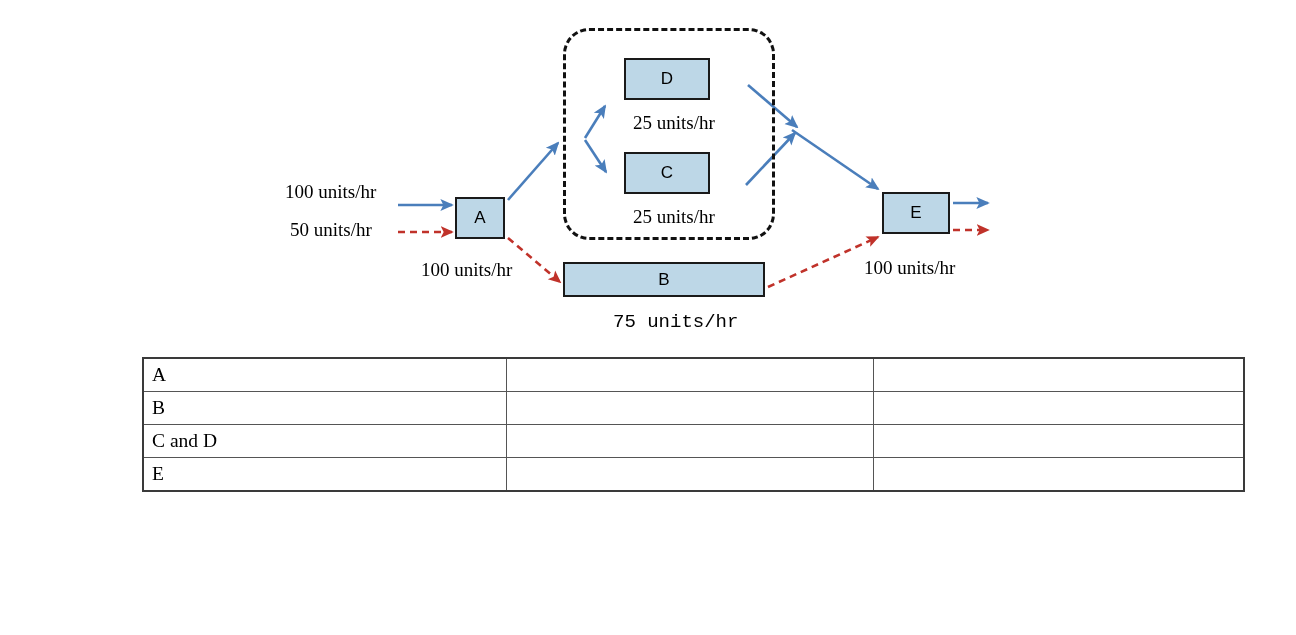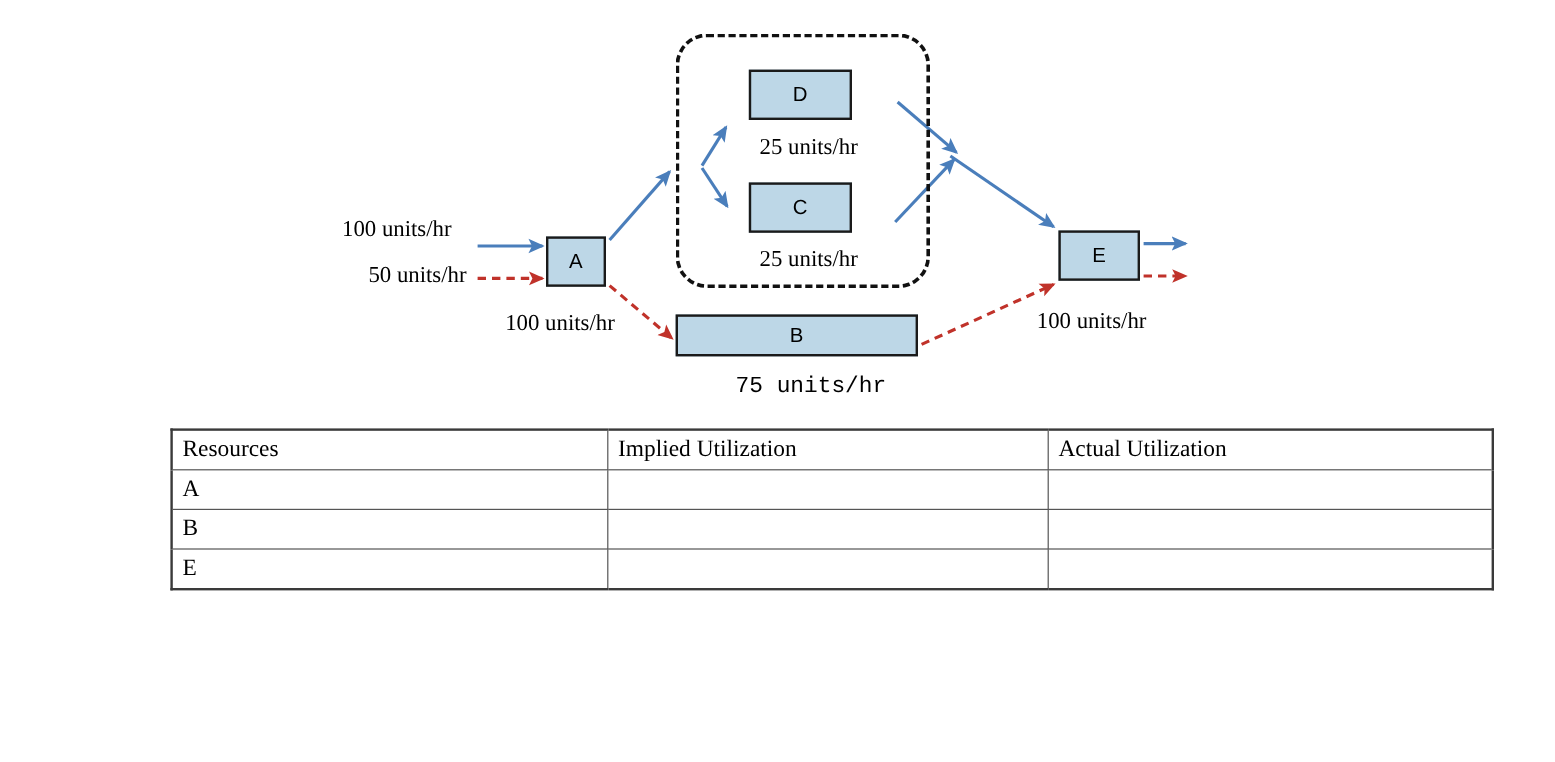--- a/index.html
+++ b/index.html
@@ -58,21 +58,21 @@
   .cap {
     position: absolute;
     font-size: 19px;
     white-space: nowrap;
     line-height: 1;
   }
   .cap-d-rate   { left: 633px; top: 113px; }
   .cap-c-rate   { left: 633px; top: 207px; }
   .cap-b-rate   { left: 613px; top: 313px; font-family: Liberation Mono, monospace; }
   .cap-in-100   { left: 285px; top: 182px; }
-  .cap-in-50    { left: 307px; top: 220px; text-align: center; }
+  .cap-in-50    { left: 290px; top: 220px; text-align: center; }
   .cap-a-out    { left: 421px; top: 260px; }
   .cap-e-in     { left: 864px; top: 258px; }
 
   
   #util-table {
     position: absolute;
     left: 142px;
     top: 357px;
     width: 1049px;
     border-collapse: collapse;
@@ -143,32 +143,32 @@
 <div class="cap cap-d-rate">25 units/hr</div>
 <div class="cap cap-c-rate">25 units/hr</div>
 <div class="cap cap-b-rate">75 units/hr</div>
 <div class="cap cap-in-100">100 units/hr</div>
 <div class="cap cap-in-50">50 units/hr</div>
 <div class="cap cap-a-out">100 units/hr</div>
 <div class="cap cap-e-in">100 units/hr</div>
 
 <table id="util-table">
   <tbody>
-      <tr class="head">
-        <td class="col-res">Resources</td>
-        <td class="col-imp">Implied Utilization</td>
-        <td class="col-act">Actual Utilization</td>
-      </tr>
       <tr>
         <td class="col-res">A</td>
         <td class="col-imp"></td>
         <td class="col-act"></td>
       </tr>
       <tr>
         <td class="col-res">B</td>
+        <td class="col-imp"></td>
+        <td class="col-act"></td>
+      </tr>
+      <tr>
+        <td class="col-res">C and D</td>
         <td class="col-imp"></td>
         <td class="col-act"></td>
       </tr>
       <tr>
         <td class="col-res">E</td>
         <td class="col-imp"></td>
         <td class="col-act"></td>
       </tr>
     </tbody>
 </table>

